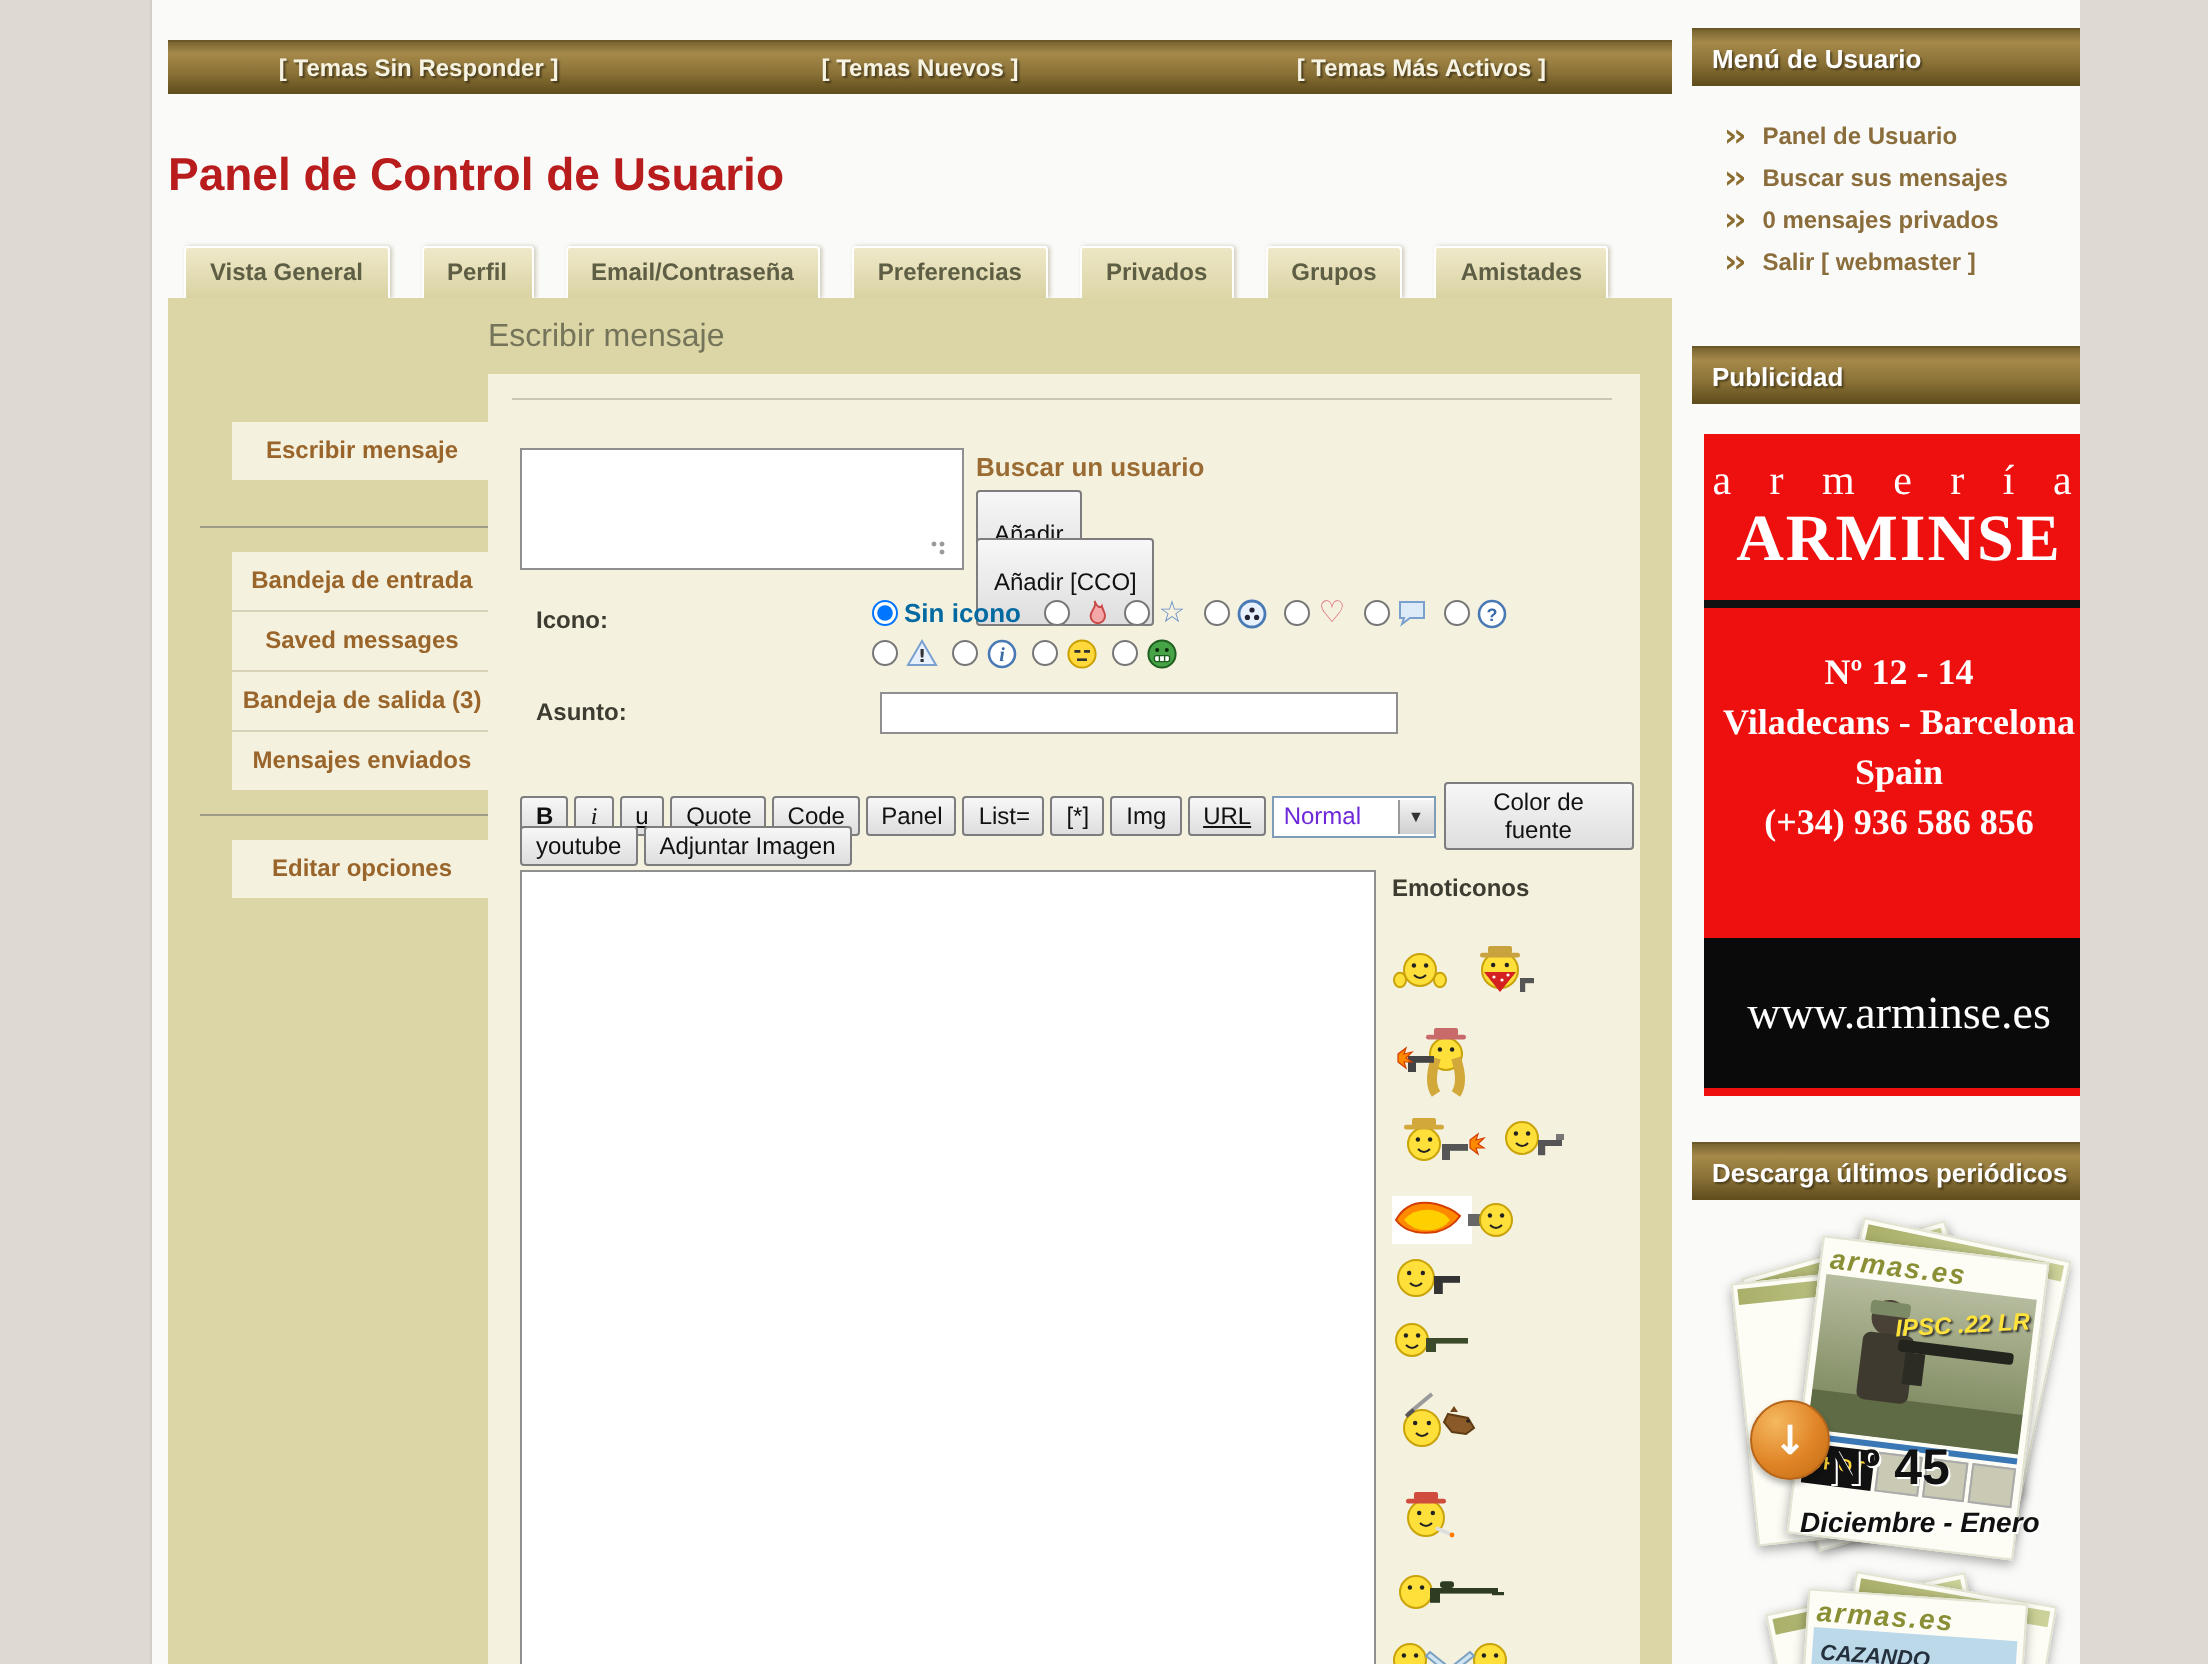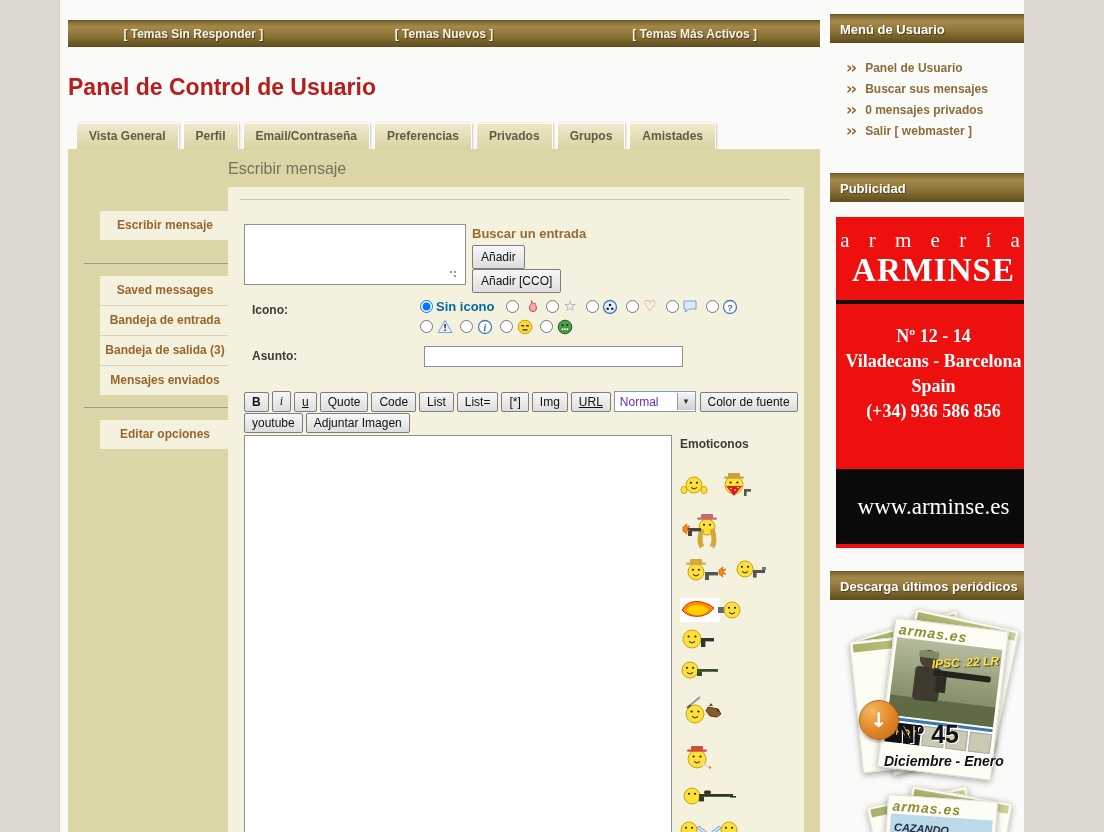--- a/index.html
+++ b/index.html
@@ -1,27 +1,27 @@
 <!DOCTYPE html>
 <html><head>
 <meta charset="utf-8">
 <style>
   html,body{margin:0;padding:0;background:#dedad3;font-family:"Liberation Sans",sans-serif;}
-  #stage{position:relative;width:1024px;height:832px;overflow:hidden;background:#dedad3;}
+  #stage{position:relative;width:1024px;height:832px;overflow:hidden;background:#dedad3;margin-left:16px;}
   #contentbg{position:absolute;left:59px;top:0;width:992px;height:832px;background:#fafaf9;
     border-right:1px solid #c6c1b8;border-left:1px solid #d3cec6;}
   
   .goldbar{background:linear-gradient(180deg,#7a6530 0%,#a5894a 22%,#8a7136 60%,#5e4c1c 100%);
     border-top:1px solid #6b5829;}
   #topbar{position:absolute;left:68px;top:20px;width:752px;height:26px;display:flex;align-items:center;}
   #topbar a{flex:1;text-align:center;color:#f7f3e2;font-size:12px;font-weight:bold;text-decoration:none;
     text-shadow:1px 1px 1px rgba(0,0,0,.45);cursor:pointer;}
   
   #pagetitle{position:absolute;left:68px;top:74px;font-size:23px;font-weight:bold;color:#b91c1c;}
-  #tabs{position:absolute;left:76px;top:122px;height:27px;display:flex;align-items:flex-end;}
+  #tabs{position:absolute;left:76px;top:122px;height:27px;display:flex;align-items:flex-end;gap:12px;}
   .tab{background:linear-gradient(180deg,#efe9ca,#d9d2a2);border:1px solid #fff;border-bottom:none;
     box-shadow:1px 0 2px rgba(120,110,60,.35);padding:5px 12px 6px;margin-right:4px;font-size:12px;
     font-weight:bold;color:#5e5e45;border-radius:2px 2px 0 0;cursor:pointer;white-space:nowrap;}
   .tab.active{background:linear-gradient(180deg,#ece6c4,#dcd5a5);padding-bottom:8px;margin-bottom:-2px;}
   
   #band{position:absolute;left:68px;top:149px;width:752px;height:683px;background:#dcd5a5;}
   #composeheading{position:absolute;left:160px;top:11px;font-size:16px;color:#74745a;}
   #panel{position:absolute;left:160px;top:38px;width:576px;height:645px;background:#f4f1df;}
   #panelrule{position:absolute;left:12px;top:12px;width:550px;border-top:1px solid #c9c6b2;}
   
@@ -35,21 +35,21 @@
   
   label,.flabel{font-size:12px;font-weight:bold;color:#3c3c30;}
   .oldinput{background:#fff;border:1px solid #8f8f8f;font-family:"Liberation Sans",sans-serif;font-size:12px;}
   #recip{position:absolute;left:16px;top:37px;width:216px;height:55px;resize:none;}
   #recipgrip{position:absolute;left:221px;top:83px;width:8px;height:8px;
     background:radial-gradient(circle at 2px 2px,#9a9a9a 1px,transparent 1.4px),
                radial-gradient(circle at 6px 6px,#9a9a9a 1px,transparent 1.4px),
                radial-gradient(circle at 6px 2px,#9a9a9a 1px,transparent 1.4px);}
   #buscarlabel{position:absolute;left:244px;top:39px;font-size:13px;font-weight:bold;color:#9a6b33;}
   .btn{background:linear-gradient(180deg,#f7f7f7,#dedede);border:1px solid #7d7d7d;border-radius:2px;
-    font-family:"Liberation Sans",sans-serif;font-size:12px;color:#111;padding:4px 8px;cursor:pointer;}
+    font-family:"Liberation Sans",sans-serif;font-size:12px;color:#111;padding:14px 8px;cursor:pointer;}
   #addbtn{position:absolute;left:244px;top:58px;}
   #addbccbtn{position:absolute;left:244px;top:82px;}
   #iconlabel{position:absolute;left:24px;top:116px;}
   #iconrows{position:absolute;left:192px;top:110px;width:330px;}
   .iconrow{display:flex;align-items:center;height:19px;margin-bottom:1px;}
   .iconopt{display:flex;align-items:center;margin-right:7px;cursor:pointer;}
   .iconopt input{margin:0 3px 0 0;width:13px;height:13px;}
   .iconopt .glyph{width:17px;height:17px;display:inline-flex;align-items:center;justify-content:center;
     font-family:"DejaVu Sans",sans-serif;}
   #sinicono{font-size:13px;color:#0369a1;margin-right:4px;}
@@ -137,36 +137,36 @@
     </div>
 
   <div id="band">
     <div id="composeheading">Escribir mensaje</div>
 
     <div id="leftnav">
         <div class="navitem">Escribir mensaje</div>
         <div class="navgap"></div>
         <div class="navsep"></div>
         <div class="navblock">
+          <div class="navitem">Bandeja de entrada</div>
           <div class="navitem">Saved messages</div>
-          <div class="navitem">Bandeja de entrada</div>
           <div class="navitem">Bandeja de salida (3)</div>
           <div class="navitem">Mensajes enviados</div>
         </div>
         <div class="navsep"></div>
         <div class="navitem">Editar opciones</div>
       </div>
 
     <div id="panel">
       <div id="panelrule"></div>
 
       <textarea id="recip" class="oldinput" style=""></textarea>
       <div id="recipgrip"></div>
 
-      <div id="buscarlabel">Buscar un entrada</div>
+      <div id="buscarlabel">Buscar un usuario</div>
       <button id="addbtn" class="btn">Añadir</button>
       <button id="addbccbtn" class="btn">Añadir [CCO]</button>
 
       <div id="iconlabel" class="flabel">Icono:</div>
       <div id="iconrows">
           <div class="iconrow">
             <label class="iconopt">
               <input type="radio" name="icono" checked="" style="">
               <span id="sinicono">Sin icono</span>
             </label>
@@ -267,21 +267,21 @@
 
       <div id="asuntolabel" class="flabel">Asunto:</div>
       <input id="subject" class="oldinput" value="" style="">
 
       <div id="toolbar1">
           <button class="btn tbtn tb-b">B</button>
           <button class="btn tbtn tb-i">i</button>
           <button class="btn tbtn tb-u">u</button>
           <button class="btn tbtn">Quote</button>
           <button class="btn tbtn">Code</button>
-          <button class="btn tbtn">List</button>
+          <button class="btn tbtn">Panel</button>
           <button class="btn tbtn">List=</button>
           <button class="btn tbtn">[*]</button>
           <button class="btn tbtn">Img</button>
           <button class="btn tbtn tb-url">URL</button>
           <div id="fontsel">
             <span class="selval">Normal</span>
             <span class="selarrow">▼</span>
           </div>
           <button class="btn tbtn">Color de fuente</button>
         </div>

